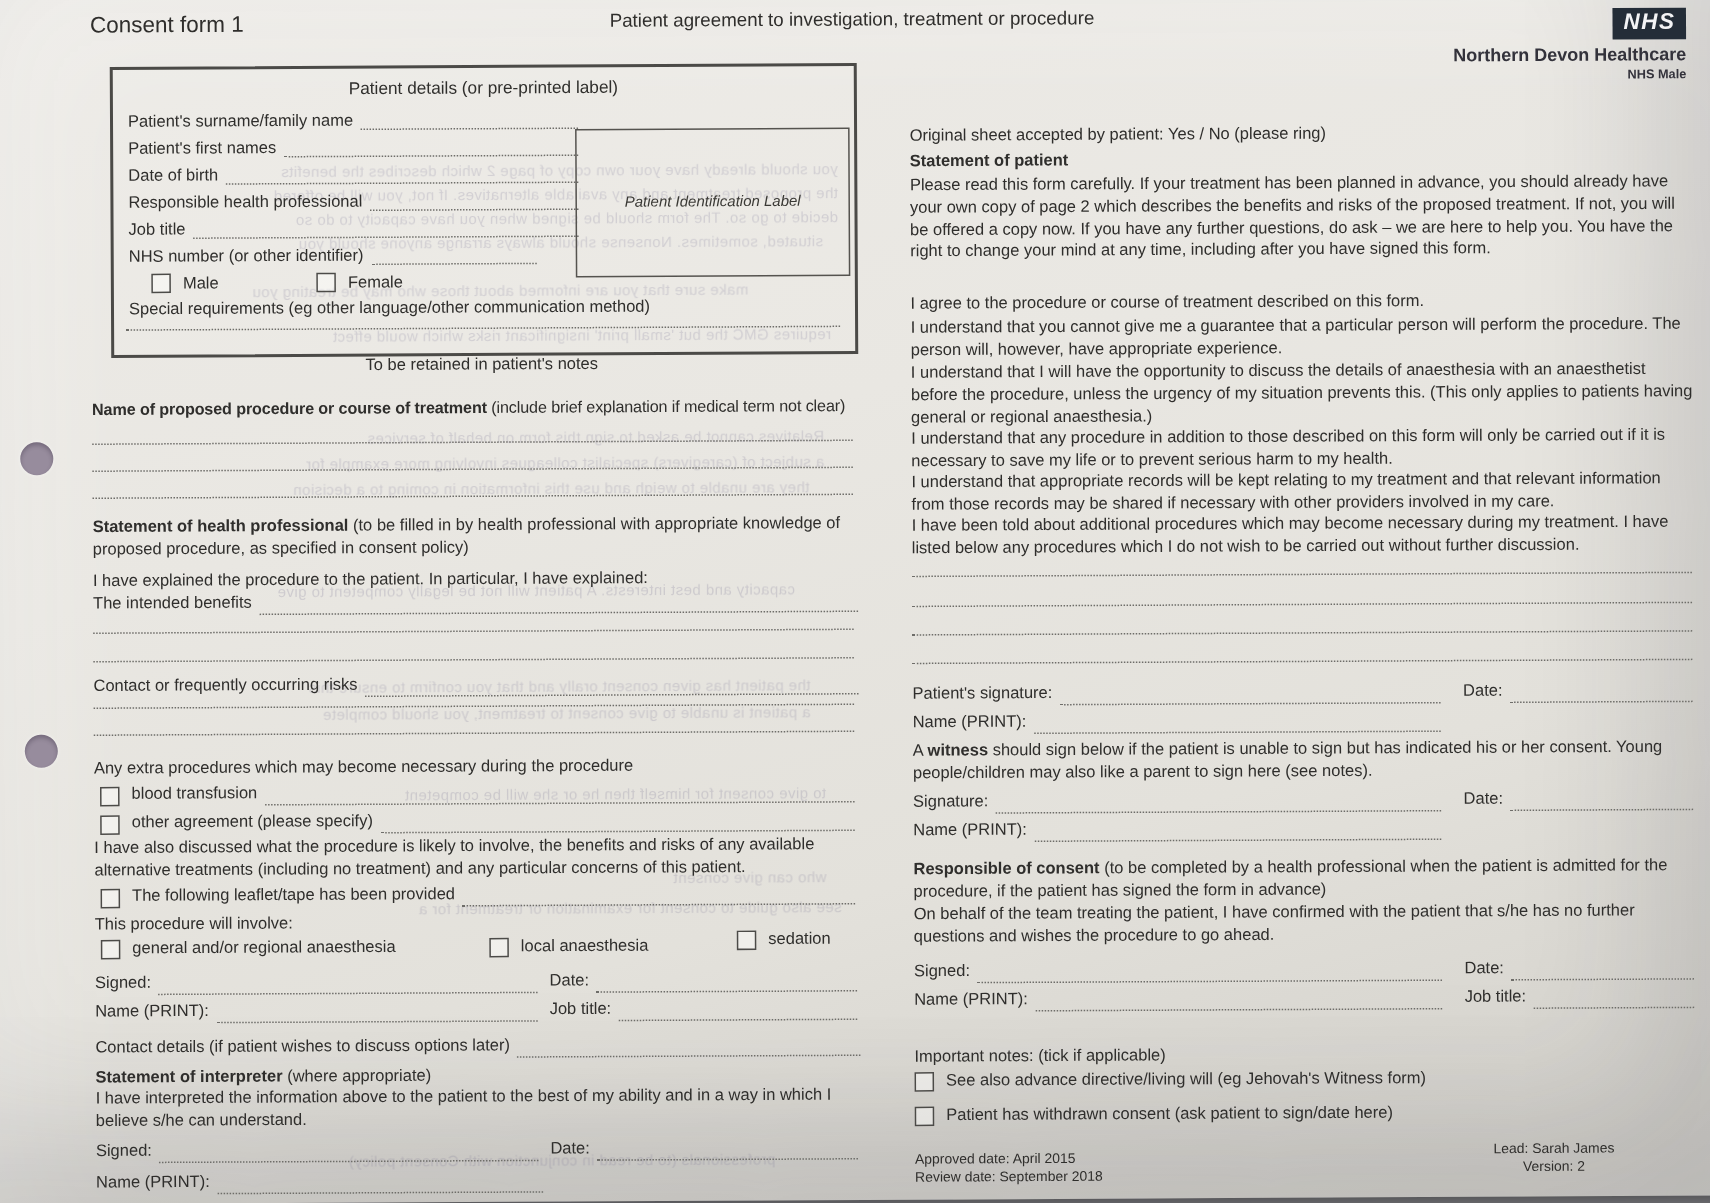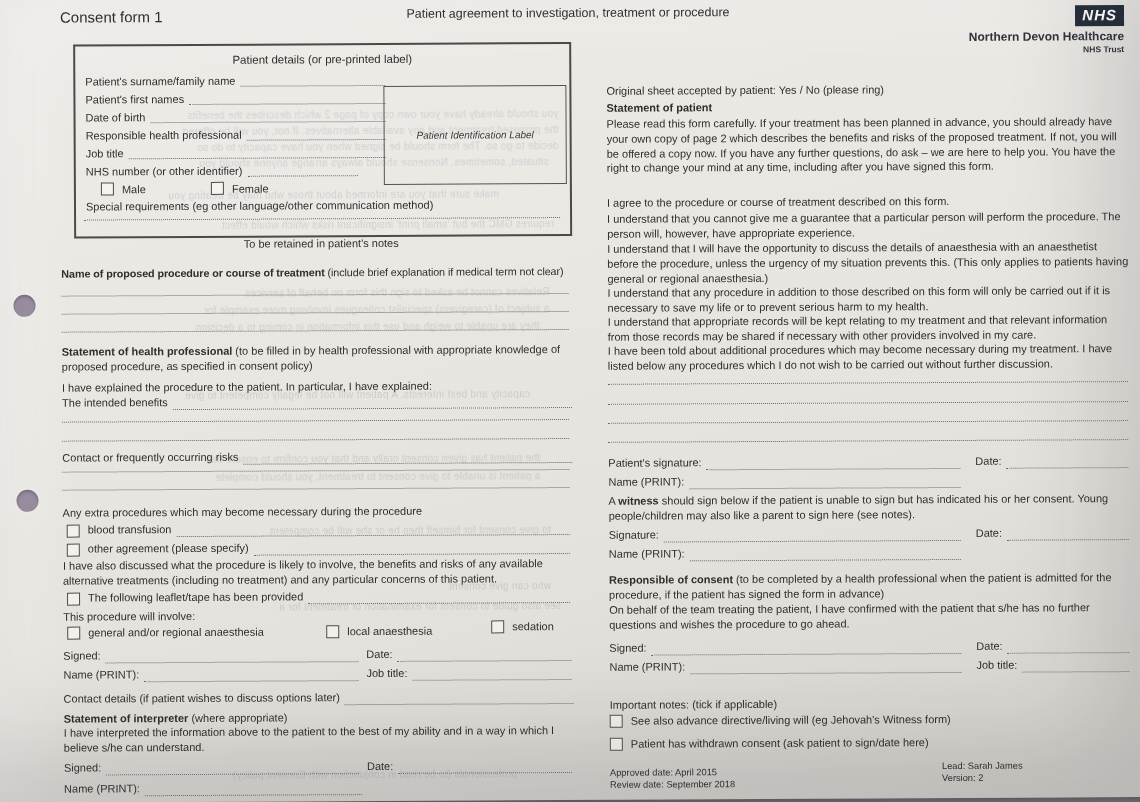--- a/index.html
+++ b/index.html
@@ -77,21 +77,21 @@
       </div>
 
       <div class="hole" style="left:14px;top:292px"></div>
       <div class="hole" style="left:16px;top:487px"></div>
 
       <div class="formid">Consent form 1</div>
       <div class="title">Patient agreement to investigation, treatment or procedure</div>
       <div class="nhsblock">
         <span class="nhslogo">NHS</span>
         <div class="trust">Northern Devon Healthcare</div>
-        <div class="trustsub">NHS Trust</div>
+        <div class="trustsub">NHS Male</div>
       </div>
 
       <div class="pbox">
         <div class="hd">Patient details (or pre-printed label)</div>
         <div class="prow fline" style="top:28px;width:300px">
           <span class="lbl">Patient's surname/family name</span>
             <span class="dots"></span>
         </div>
         <div class="prow fline" style="top:46px;width:300px">
           <span class="lbl">Patient's first names</span>
@@ -300,21 +300,21 @@
         </div>
         <div class="t cbrow" style="top:737px">
           <span class="cb"></span>
           <span>Patient has withdrawn consent (ask patient to sign/date here)</span>
         </div>
 
         <div class="t small" style="top:768px;width:250px">
           <div>Approved date: April 2015</div>
           <div>Review date: September 2018</div>
         </div>
-        <div class="t small" style="top:763px;left:940px;width:188px;text-align:left">
+        <div class="t small" style="top:763px;left:940px;width:188px;text-align:center">
           <div>Lead: Sarah James</div>
           <div>Version: 2</div>
         </div>
       </div>
 
     </div>
   </div>
 </div>
 
 </body></html>

